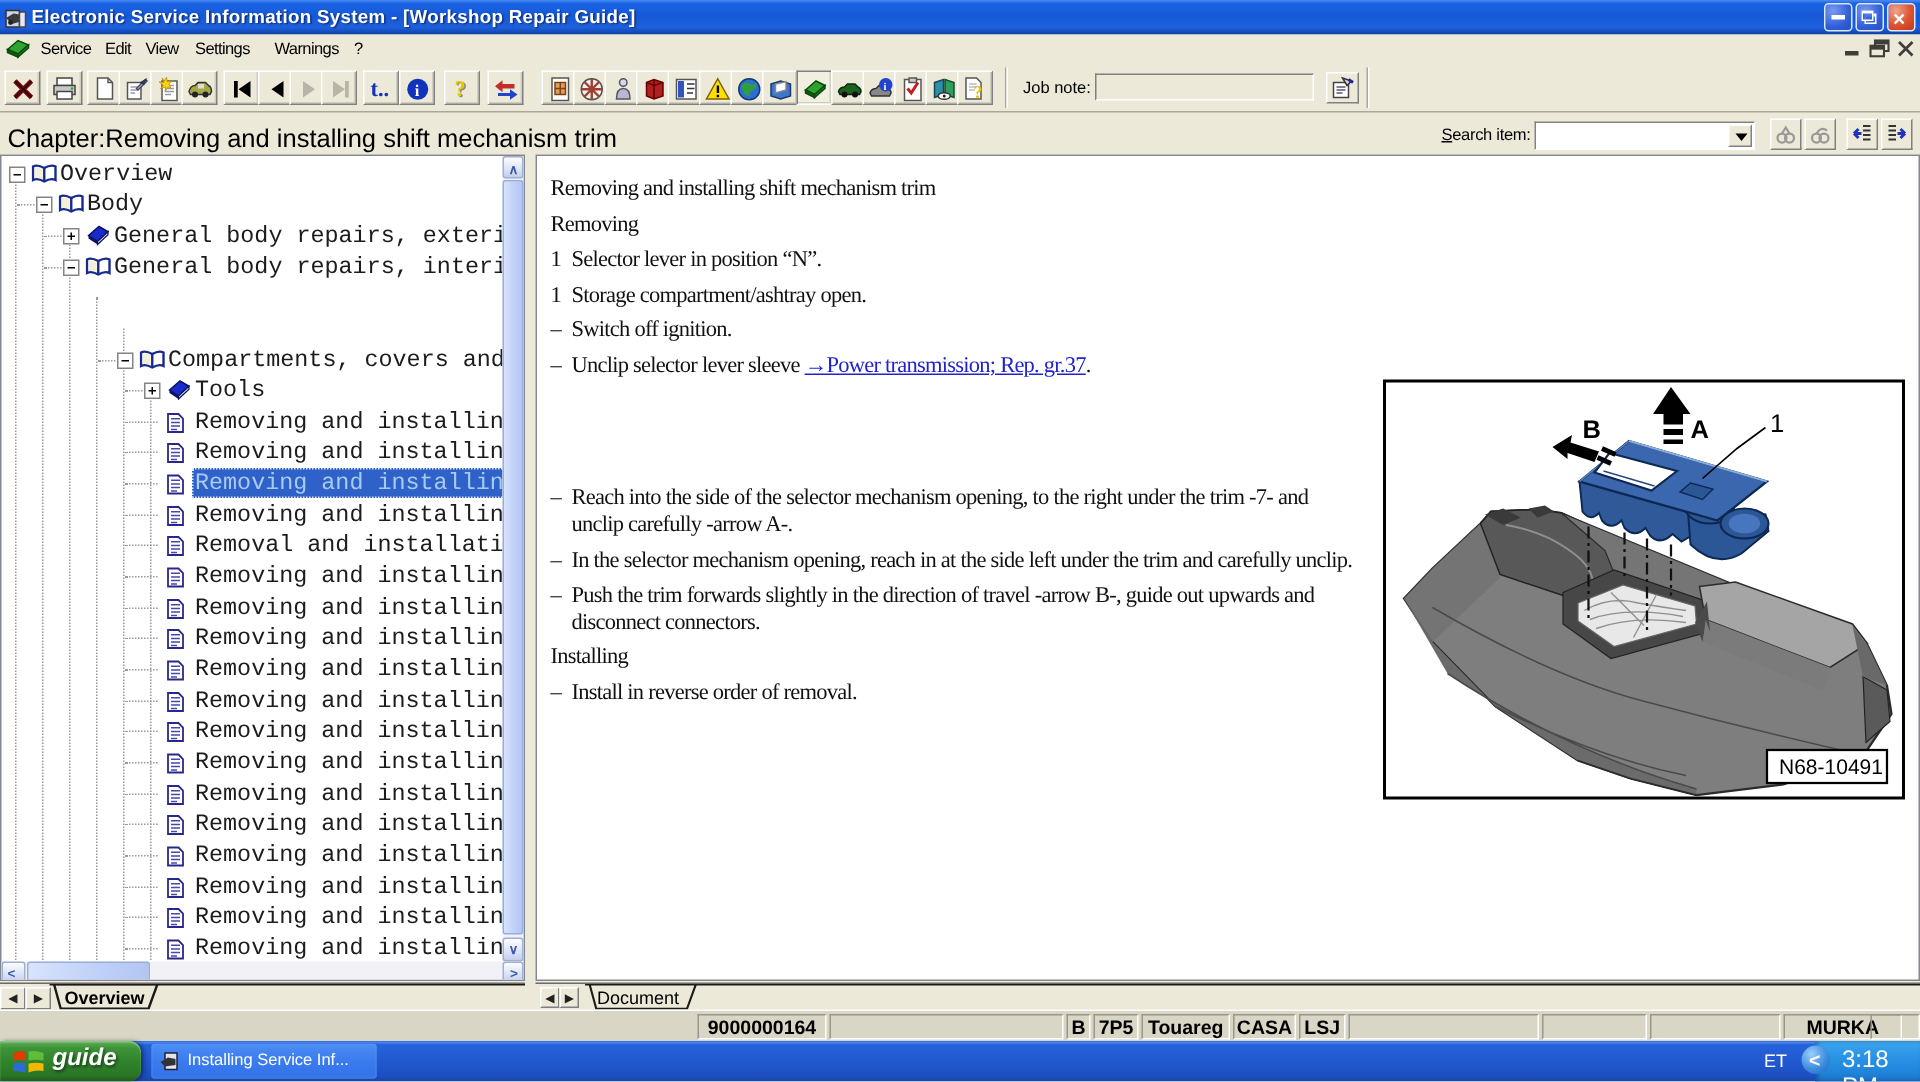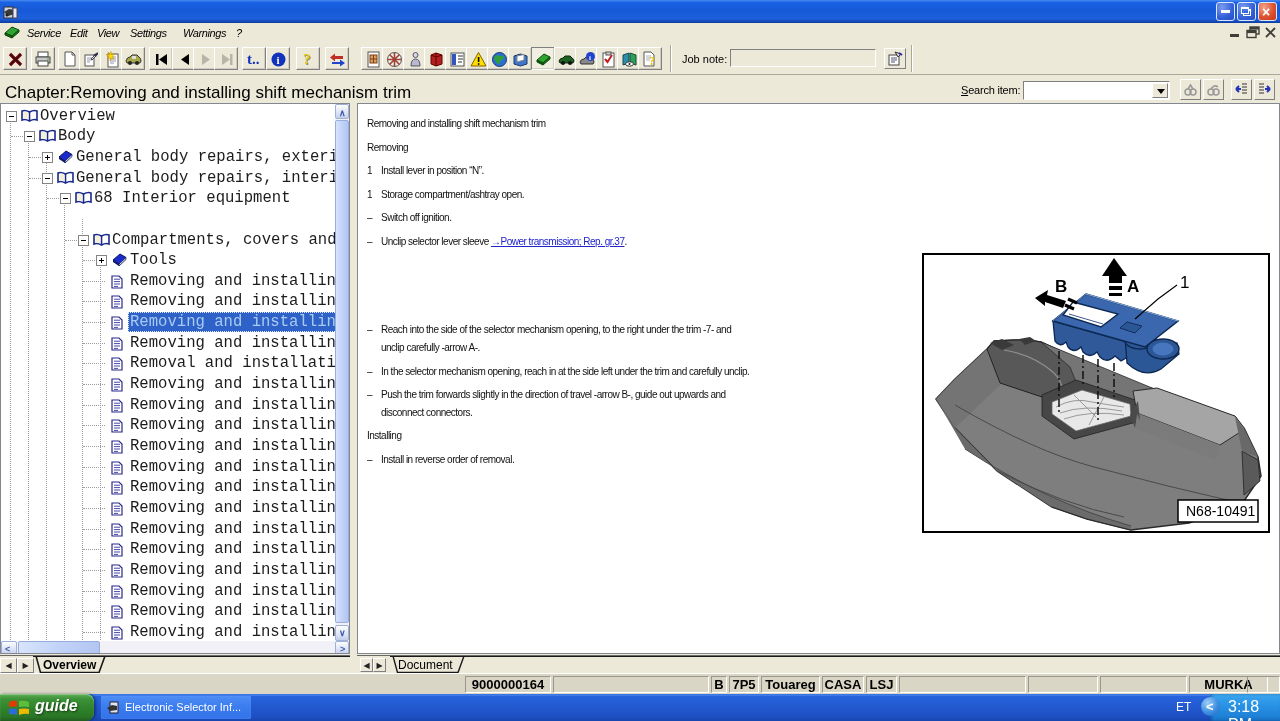--- a/index.html
+++ b/index.html
@@ -11,21 +11,21 @@
 #titlebar { position:absolute; left:0; top:0; width:1280px; height:23px;
   background:linear-gradient(180deg,#4A8BF2 0%,#1A63E4 10%,#1659D8 45%,#1E60DC 80%,#1248B4 95%,#0E3C9A 100%); }
 #titletext { position:absolute; left:21px; top:4px; color:#fff; font-size:12.5px; font-weight:bold; letter-spacing:0.2px; text-shadow:1px 1px 1px rgba(0,0,30,0.5); }
 .winbtn { position:absolute; top:2px; width:19px; height:19px; border-radius:3px; border:1px solid #dce8fa; }
 #btn-min  { left:1216px; background:radial-gradient(circle at 30% 25%,#7A9BF0,#3160D8 60%,#274EC0); }
 #btn-max  { left:1237px; background:radial-gradient(circle at 30% 25%,#7A9BF0,#3160D8 60%,#274EC0); }
 #btn-close{ left:1258px; background:radial-gradient(circle at 30% 25%,#F2A38A,#DD5230 55%,#C23A18); }
 .winbtn span { position:absolute; color:#fff; font-weight:bold; }
 
 
-#menubar { position:absolute; left:0; top:23px; width:1280px; height:29px; background:#ECE9D8; border-bottom:4px solid #0f766e;font-style:italic; }
+#menubar { position:absolute; left:0; top:23px; width:1280px; height:29px; background:#ECE9D8; border-bottom:4px solid #0f766e; }
 .menuitem { position:absolute; top:4px; font-size:11px; letter-spacing:-0.4px; color:#000; }
 
 
 #toolbar { position:absolute; left:0; top:42px; width:1280px; height:33px; background:#ECE9D8; border-bottom:1px solid #ACA899; }
 .tbtn { position:absolute; top:5px; width:24px; height:23px; background:#ECE9D8;
   border:1px solid; border-color:#fff #808080 #808080 #fff; box-shadow:inset -1px -1px 0 #cfccc0; }
 .tbtn svg { position:absolute; left:3px; top:3px; }
 .tbtn.pressed { border-color:#808080 #fff #fff #808080; background:#F1EFE2; }
 
 
@@ -47,21 +47,21 @@
 .vguide { position:absolute; width:1px; border-left:1px dotted #9a9a9a; }
 .hguide { position:absolute; height:1px; border-top:1px dotted #9a9a9a; }
 
 
 .sb-track { position:absolute; background:#F2F1F8; }
 .sb-btn { position:absolute; width:14px; height:15px; background:linear-gradient(180deg,#FDFDFE,#D7DFF5 70%,#C3CEEC); border:1px solid #9EB0D4; border-radius:2px; }
 .sb-thumb { position:absolute; background:linear-gradient(90deg,#D8E4FC,#C2D3F8 50%,#B2C6F2); border:1px solid #97ADDC; border-radius:2px; }
 .chev { position:absolute; color:#3B5BA5; font-size:9px; font-weight:bold; }
 
 
-.dline { position:absolute; left:9px; font-family:Liberation Sans, sans-serif; font-size:10px; letter-spacing:-0.5px; color:#111; white-space:pre; }
+.dline { position:absolute; left:9px; font-family:Liberation Serif, serif; font-size:15px; letter-spacing:-0.5px; color:#111; white-space:pre; }
 .dline .ind { position:absolute; left:14px; white-space:pre; }
 .dlink { color:#2222CC; text-decoration:underline; }
 #illframe { position:absolute; left:564px; top:149px; width:348px; height:280px; border:2px solid #000; background:#fff; }
 
 
 .tabbar { position:absolute; height:18px; background:#ECE9D8; }
 .tabbtn { position:absolute; top:2px; width:13px; height:14px; background:#ECE9D8; border:1px solid; border-color:#fff #808080 #808080 #fff; font-size:8px; text-align:center; line-height:13px; color:#222; }
 
 
 #statusbar { position:absolute; left:0; top:673px; width:1280px; height:21px; background:#D9D6C6; border-top:1px solid #fff; }
@@ -84,20 +84,21 @@
 </head>
 <body>
 
 <div id="titlebar">
   <svg class="abs" style="left:3px;top:4px" width="16" height="16" viewBox="0 0 16 16">
     <rect x="1" y="3" width="9" height="11" fill="#cfd4e8" stroke="#333"></rect>
     <path d="M1 8 L6 5 L12 6 L12 10 L5 12 Z" fill="#3a3a3a"></path>
     <circle cx="4" cy="11" r="1.6" fill="#222"></circle>
     <rect x="10" y="4" width="4" height="10" fill="#e8e8f4" stroke="#445"></rect>
   </svg>
+  <div id="titletext">Electronic Service Information System - [Workshop Repair Guide]</div>
   <div class="winbtn" id="btn-min">
       <span style="left:4px;top:7px;width:9px;height:3px;background:#fff;display:block"></span>
     </div>
   <div class="winbtn" id="btn-max">
     <span style="left:5px;top:6px;width:8px;height:7px;border:1px solid #fff;border-top:2px solid #fff;display:block;background:transparent"></span>
     <span style="left:3px;top:4px;width:8px;height:7px;border:1px solid #fff;border-top:2px solid #fff;display:block;background:rgba(49,96,216,0.85)"></span>
   </div>
   <div class="winbtn" id="btn-close">
       <span style="left:3px;top:1px;font-size:14px;">×</span>
     </div>
@@ -412,32 +413,20 @@
       <div class="expander" style="left:41px;top:5px">
         <i></i>
       </div>
       <svg class="ticon" style="left:56px" width="17" height="14" viewBox="0 0 17 14">
         <path d="M8.5 3 Q4 0.5 1 2 L1 11 Q4 9.5 8.5 12 Q13 9.5 16 11 L16 2 Q13 0.5 8.5 3" fill="#FFFFFF" stroke="#1A2A8C" stroke-width="1.6"></path>
         <path d="M8.5 3 L8.5 12" stroke="#1A2A8C" stroke-width="1.6"></path>
         <path d="M2.2 3.2 Q5 2.2 7.5 4 L7.5 10.5 Q5 9 2.2 9.8 Z" fill="#F4F0D8"></path>
       </svg>
       <span class="ttext" style="left:75px">General body repairs, interior</span>
     </div>
-<div class="trow" style="top:84.1px">
-      <div class="hguide" style="left:46px;top:10px;width:18px"></div>
-      <div class="expander" style="left:59px;top:5px">
-        <i></i>
-      </div>
-      <svg class="ticon" style="left:74px" width="17" height="14" viewBox="0 0 17 14">
-        <path d="M8.5 3 Q4 0.5 1 2 L1 11 Q4 9.5 8.5 12 Q13 9.5 16 11 L16 2 Q13 0.5 8.5 3" fill="#FFFFFF" stroke="#1A2A8C" stroke-width="1.6"></path>
-        <path d="M8.5 3 L8.5 12" stroke="#1A2A8C" stroke-width="1.6"></path>
-        <path d="M2.2 3.2 Q5 2.2 7.5 4 L7.5 10.5 Q5 9 2.2 9.8 Z" fill="#F4F0D8"></path>
-      </svg>
-      <span class="ttext" style="left:93px">68 Interior equipment</span>
-    </div>
 <div class="trow" style="top:125.5px">
       <div class="hguide" style="left:64px;top:10px;width:18px"></div>
       <div class="expander" style="left:77px;top:5px">
         <i></i>
       </div>
       <svg class="ticon" style="left:92px" width="17" height="14" viewBox="0 0 17 14">
         <path d="M8.5 3 Q4 0.5 1 2 L1 11 Q4 9.5 8.5 12 Q13 9.5 16 11 L16 2 Q13 0.5 8.5 3" fill="#FFFFFF" stroke="#1A2A8C" stroke-width="1.6"></path>
         <path d="M8.5 3 L8.5 12" stroke="#1A2A8C" stroke-width="1.6"></path>
         <path d="M2.2 3.2 Q5 2.2 7.5 4 L7.5 10.5 Q5 9 2.2 9.8 Z" fill="#F4F0D8"></path>
       </svg>
@@ -614,21 +603,21 @@
     </div>
 <div class="sb-thumb" style="left:17px;top:537px;width:82px;height:13px"></div>
 <div class="sb-btn" style="left:334px;top:537px;width:14px;height:14px">
       <div class="chev" style="left:4px;top:2px">&gt;</div>
     </div>
 </div>
 
 <div id="docpanel">
   <div class="dline" style="top:14px">Removing and installing shift mechanism trim</div>
   <div class="dline" style="top:38px">Removing</div>
-  <div class="dline" style="top:61px">1<span class="ind">Install lever in position “N”.</span></div>
+  <div class="dline" style="top:61px">1<span class="ind">Selector lever in position “N”.</span></div>
   <div class="dline" style="top:85px">1<span class="ind">Storage compartment/ashtray open.</span></div>
   <div class="dline" style="top:108px">–<span class="ind">Switch off ignition.</span></div>
   <div class="dline" style="top:132px">–<span class="ind">Unclip selector lever sleeve <a class="dlink">→Power transmission; Rep. gr.37</a>.</span></div>
   <div class="dline" style="top:220px">–<span class="ind">Reach into the side of the selector mechanism opening, to the right under the trim -7- and</span></div>
   <div class="dline" style="top:238px"><span class="ind">unclip carefully -arrow A-.</span></div>
   <div class="dline" style="top:262px">–<span class="ind">In the selector mechanism opening, reach in at the side left under the trim and carefully unclip.</span></div>
   <div class="dline" style="top:285px">–<span class="ind">Push the trim forwards slightly in the direction of travel -arrow B-, guide out upwards and</span></div>
   <div class="dline" style="top:303px"><span class="ind">disconnect connectors.</span></div>
   <div class="dline" style="top:326px">Installing</div>
   <div class="dline" style="top:350px">–<span class="ind">Install in reverse order of removal.</span></div>
@@ -749,21 +738,21 @@
       <path d="M1 11 Q5 10 9 11 L9 17 Q5 16 1 16 Z" fill="#2C6CD8"></path>
       <path d="M11 11 Q16 10 21 11 L21 16 Q16 15 11 17 Z" fill="#F0B800"></path>
     </svg>
     <div class="stext">guide</div>
   </div>
   <div id="taskitem">
     <svg class="abs" style="left:5px;top:4px" width="16" height="15" viewBox="0 0 16 15">
       <rect x="4" y="2" width="8" height="11" fill="#dfe4f0" stroke="#223"></rect>
       <path d="M1 8 L6 5 L11 6 L11 10 L4 11 Z" fill="#333"></path>
     </svg>
-    <span>Electronic Selector Inf...</span>
+    <span>Installing Service Inf...</span>
   </div>
   <div id="tray">
     <div class="abs" style="left:18px;top:4px;color:#fff;font-size:16px">3:18 PM</div>
   </div>
   <div class="abs" style="left:1176px;top:6px;color:#fff;font-size:12px">ET</div>
   <div class="abs" style="left:1201px;top:3px;width:19px;height:19px;border-radius:50%;background:radial-gradient(circle at 35% 30%,#9CCDF8,#3E8EE0 55%,#1B64C0);"></div>
   <div class="abs" style="left:1206px;top:5px;color:#fff;font-size:13px;font-weight:bold">&lt;</div>
 </div>
 
 </body></html>

